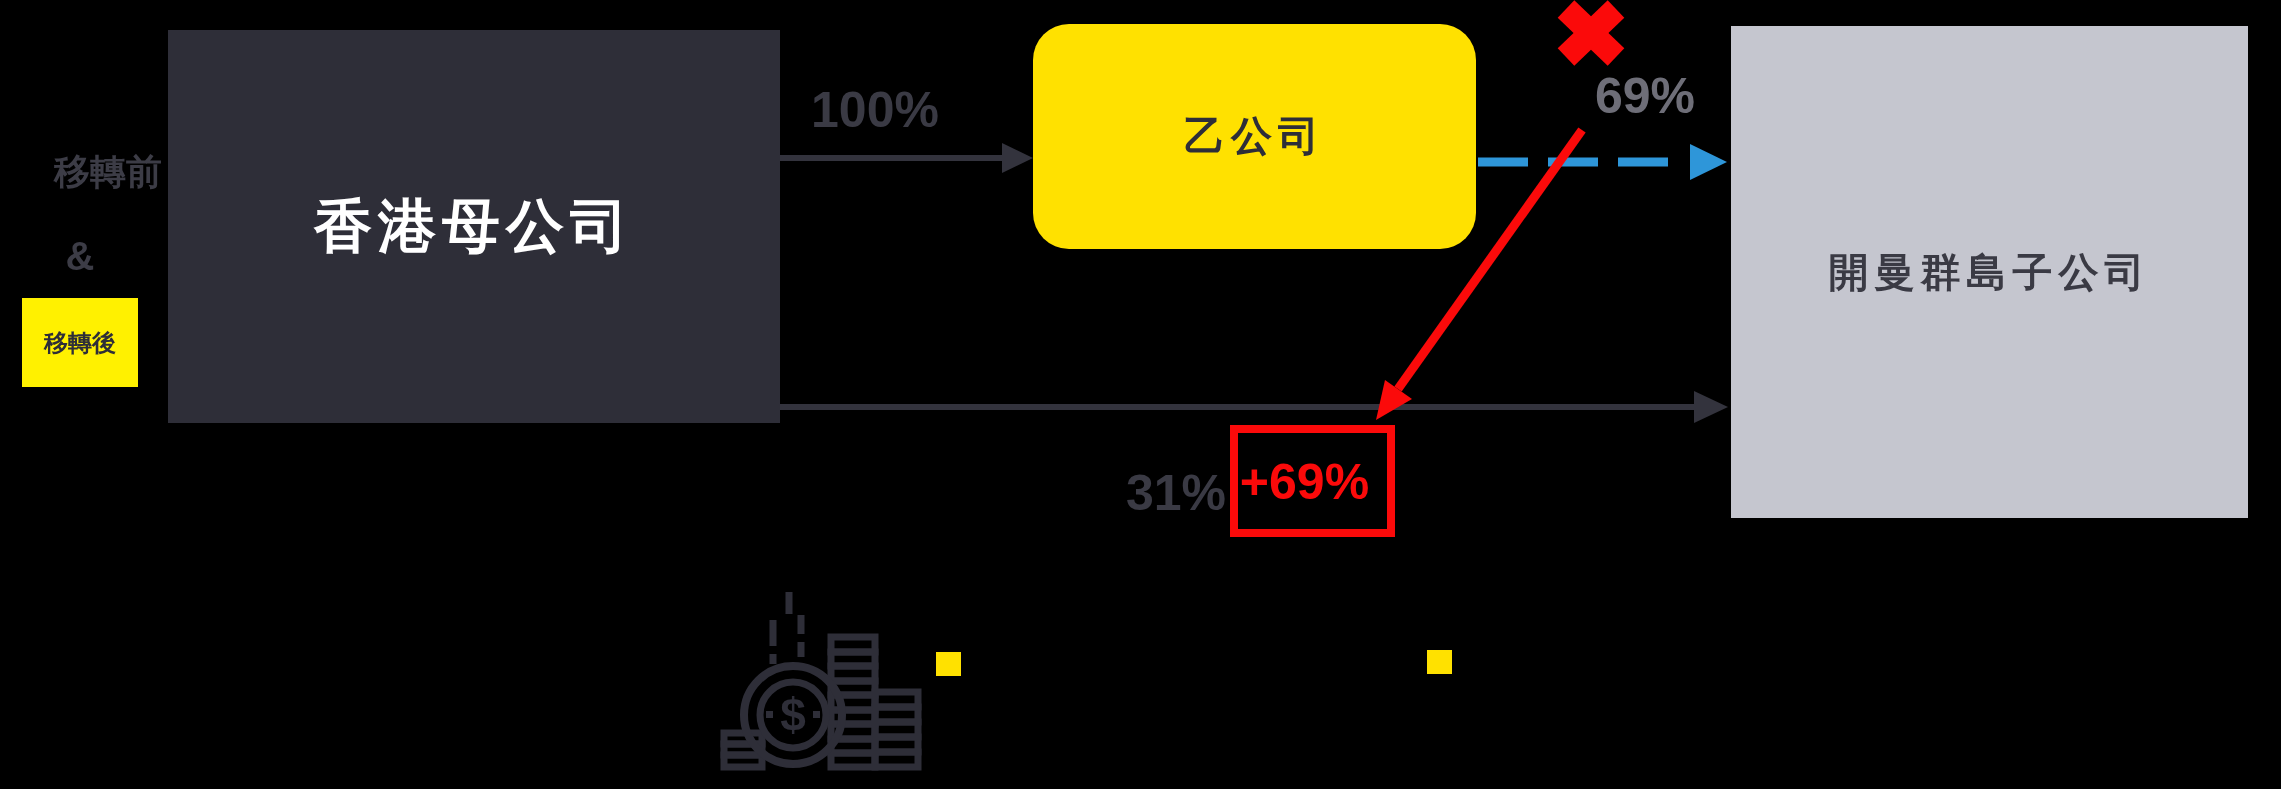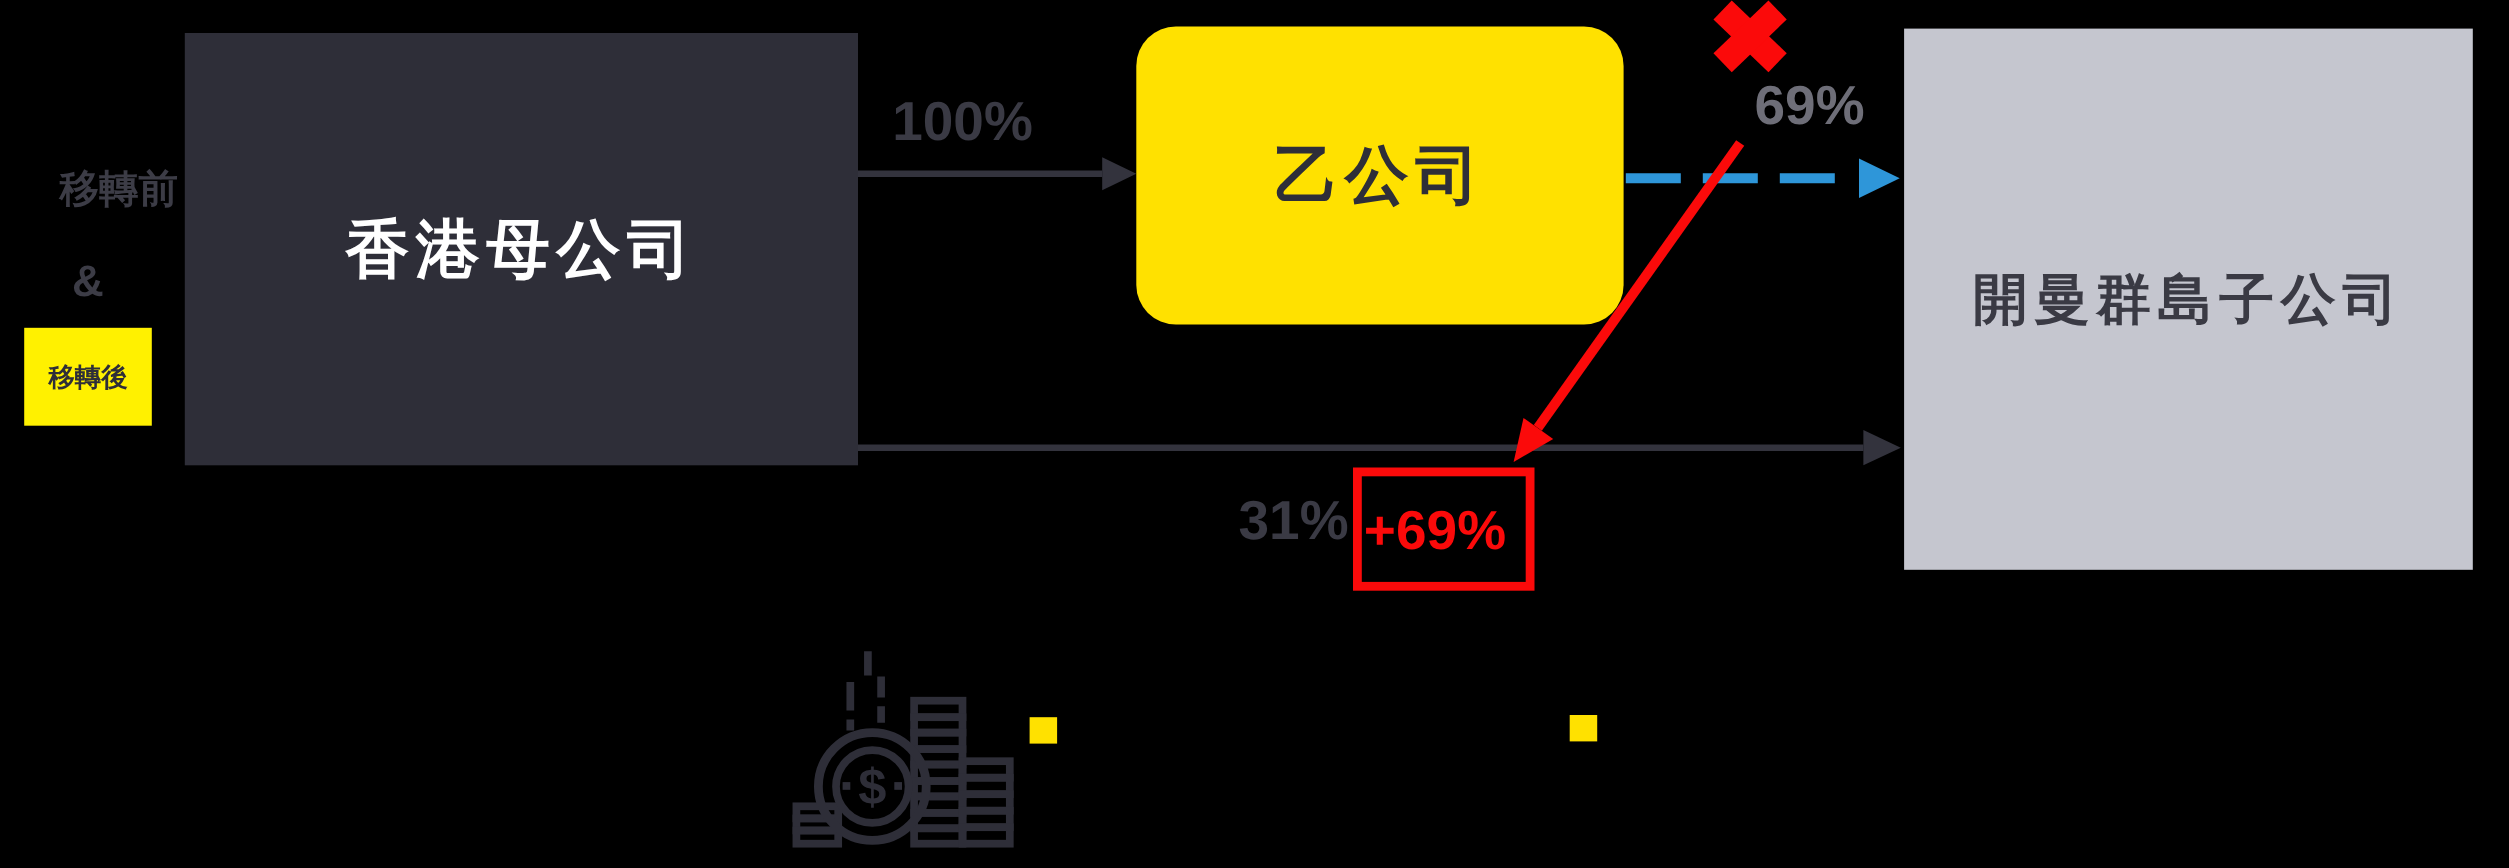--- a/index.html
+++ b/index.html
@@ -15,42 +15,42 @@
   .node{
     display:flex;align-items:center;justify-content:center;
     text-align:center;letter-spacing:6px;
   }
   .node-parent{
     left:168px;top:30px;width:612px;height:393px;
     background:var(--node-dark);color:var(--text-white);
     font-size:58px;
   }
   .node-b{
-    left:1033px;top:24px;width:443px;height:271px;
+    left:1033px;top:24px;width:443px;height:225px;
     background:var(--node-yellow);color:var(--node-dark);
-    border-radius:36px;font-size:58px;
+    border-radius:36px;font-size:41px;
   }
   .node-cayman{
     left:1731px;top:26px;width:517px;height:492px;
     background:var(--node-gray);color:var(--label-dark);
-    font-size:50px;
+    font-size:40px;
   }
   .side-label{width:120px;text-align:center;color:var(--label-dim);}
   .side-before{left:20px;top:146px;font-size:36px;line-height:52px;margin-left:28px;}
   .side-amp{left:20px;top:230px;font-size:40px;line-height:52px;}
   .side-highlight{
     left:22px;top:298px;width:116px;height:89px;
     background:var(--highlight-yellow);
     display:flex;align-items:center;justify-content:center;
     color:var(--node-dark);font-size:24px;
   }
   .pct{font-size:50px;line-height:52px;}
   .pct-100{left:790px;top:84px;width:170px;text-align:center;color:var(--label-dark);}
   .pct-69{left:1595px;top:70px;width:124px;color:var(--label-mid);}
-  .eq-pre{left:1100px;top:447px;width:126px;text-align:right;color:var(--label-dark);}
+  .eq-pre{left:1100px;top:467px;width:126px;text-align:right;color:var(--label-dark);}
   .eq-boxed{left:1230px;top:456px;width:149px;text-align:center;color:var(--accent-red);}
   .eq-post{left:1398px;top:456px;color:var(--accent-red);}
   .red-rect{
     left:1230px;top:425px;width:165px;height:112px;
     border:8px solid var(--accent-red);box-sizing:border-box;
   }
   .legend-square{width:25px;height:24px;background:var(--node-yellow);}
   .sq-1{left:936px;top:652px;}
   .sq-2{left:1427px;top:650px;}
   svg{display:block;}

